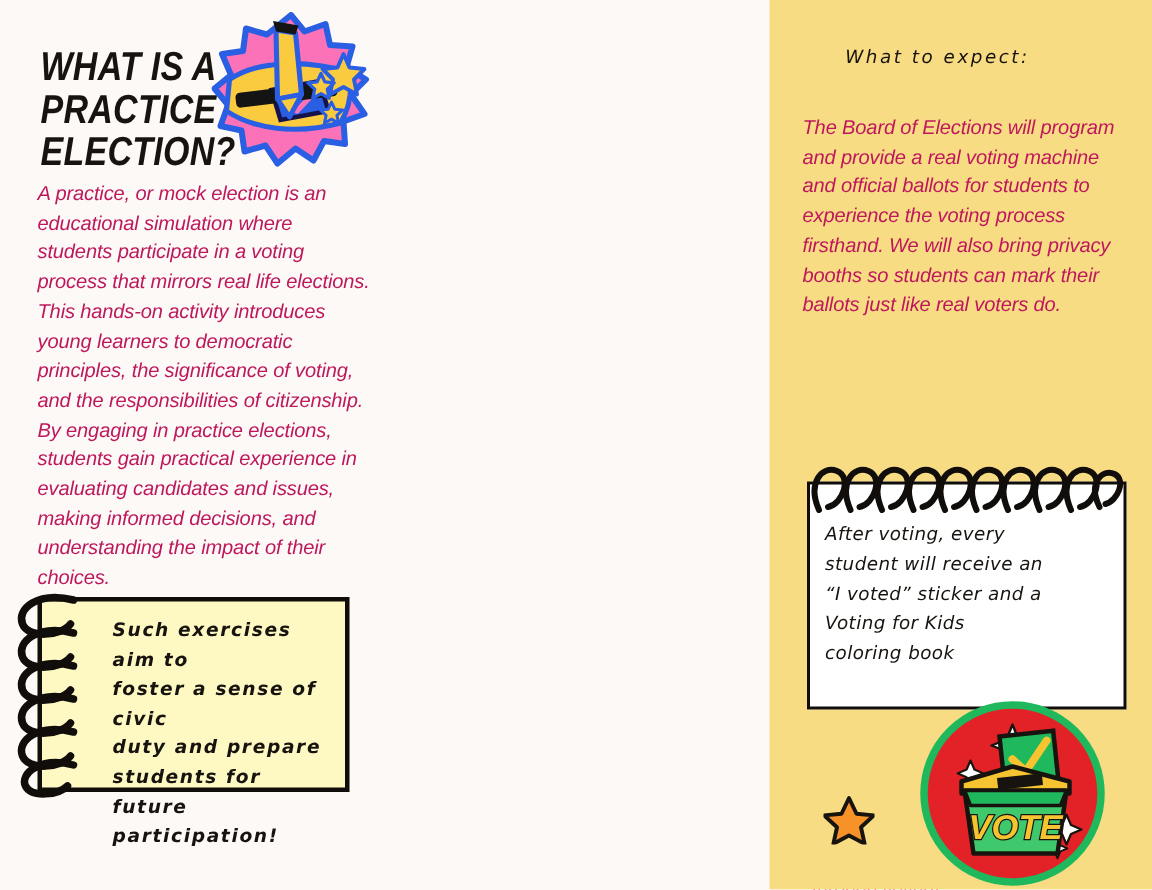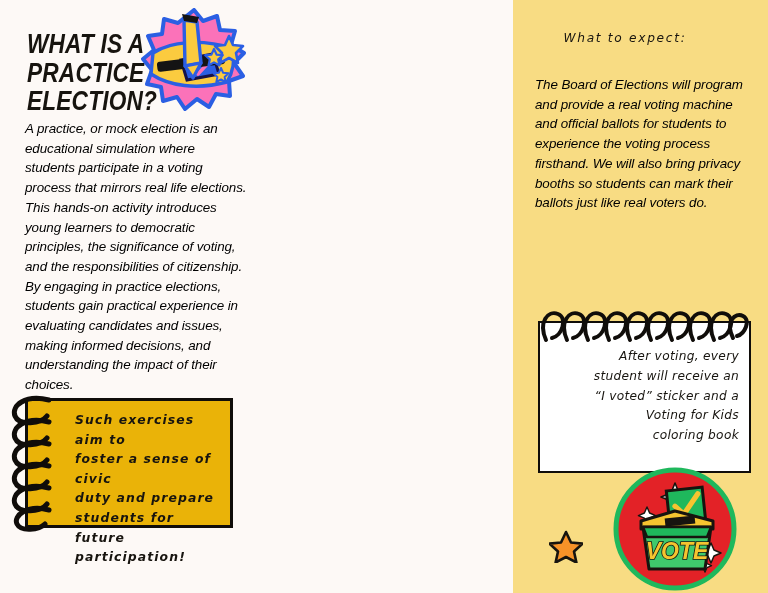--- a/index.html
+++ b/index.html
@@ -26,40 +26,40 @@
     letter-spacing:0.2px;
     color:#17140F;
     transform:scaleX(0.84);
     transform-origin:left top;
     margin:0;
     white-space:pre-line;
   }
   .body-text{
     font-size:13.4px;
     line-height:1.47;
-    color:#000000;
+    color:#be185d;
     margin:0;
     letter-spacing:-0.1px;
   }
   .body-text.small{font-size:13.1px;}
 
   
   .hand{
     font-family:"DejaVu Sans", sans-serif;
     letter-spacing:1.1px;
     color:#17140F;
   }
 
   
   .badge{position:absolute;left:141px;top:8px;width:106px;height:106px;}
 
   
   .notepad-v{
     position:absolute;left:25px;top:398px;width:208px;height:130px;
-    background:#eab308;border:3px solid #100D0A;
+    background:#fef9c3;border:3px solid #100D0A;
     box-sizing:border-box;
   }
   .notepad-v .np-text{
     position:absolute;left:47px;top:9px;right:8px;
     font-size:12.4px;font-weight:bold;line-height:1.58;
     white-space:pre-line;
   }
   .spiral-v{position:absolute;left:5px;top:390px;width:60px;height:148px;pointer-events:none;}
 
   
@@ -103,21 +103,21 @@
   .expect-title{
     position:absolute;left:0;top:31px;width:224px;text-align:center;
     font-size:12.2px;letter-spacing:1.7px;
   }
   .notepad-h{
     position:absolute;left:538px;top:321px;width:213px;height:152px;
     background:#FFFFFF;border:2.5px solid #100D0A;box-sizing:border-box;
   }
   .notepad-h .np-text{
     position:absolute;left:10px;right:10px;top:24px;
-    text-align:right;font-size:12.2px;line-height:1.62;letter-spacing:0.3px;
+    text-align:left;font-size:12.2px;line-height:1.62;letter-spacing:0.3px;
     white-space:pre-line;
   }
   .spiral-h{position:absolute;left:534px;top:304px;width:222px;height:42px;pointer-events:none;}
 
   .vote-badge{position:absolute;left:613px;top:467px;width:124px;height:124px;}
   .star-deco{position:absolute;left:549px;top:530px;width:34px;height:33px;}
 </style>
 </head>
 <body>
 

